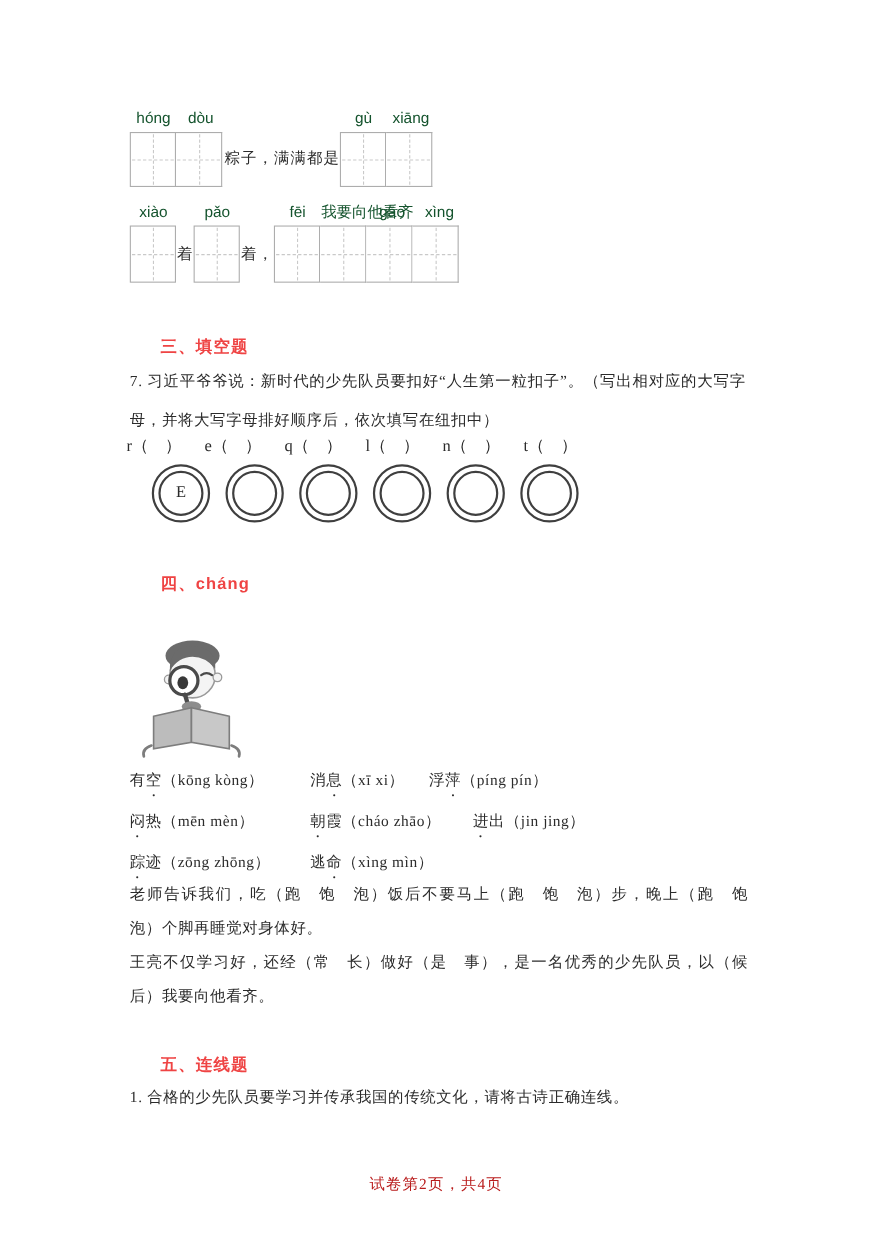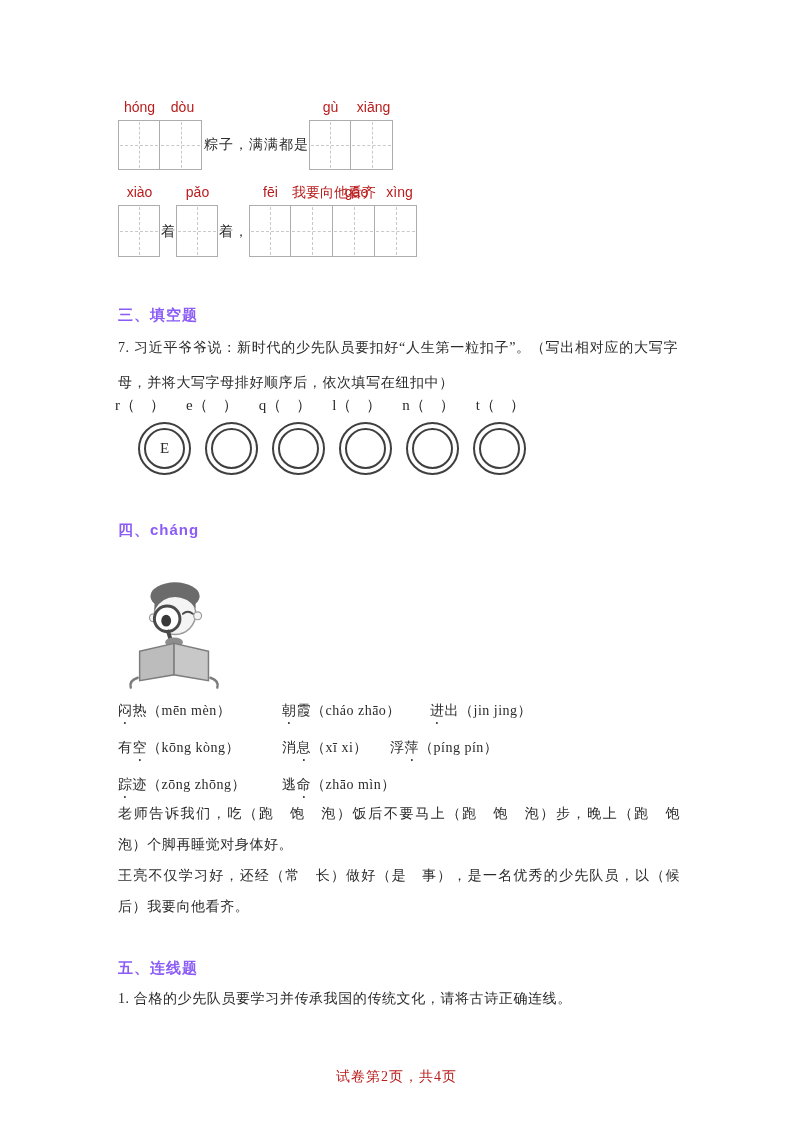--- a/index.html
+++ b/index.html
@@ -8,41 +8,41 @@
     font-family:"Liberation Serif",serif;color:#2b2b2b;overflow:hidden;
   }
   .abs{position:absolute;}
 
   
   .write-row{display:flex;align-items:flex-end;}
   .grid-group{display:flex;flex-direction:column;}
   .pinyin-row{display:flex;height:21px;}
   .pinyin-row span{
     width:43px;text-align:center;font-family:"Liberation Sans",sans-serif;
-    font-size:14px;color:#b91c1c;white-space:nowrap;
+    font-size:14px;color:#14532d;white-space:nowrap;
   }
   .cells{display:flex;}
   .cell{
     width:42px;height:50px;border:1px solid #adadad;position:relative;
     background:#fff;box-sizing:border-box;
   }
   .cell + .cell{border-left:none;}
   .cell::before{
     content:"";position:absolute;left:50%;top:1px;bottom:1px;
     border-left:1px dashed #c9c9c9;
   }
   .cell::after{
     content:"";position:absolute;top:50%;left:1px;right:1px;
     border-top:1px dashed #c9c9c9;
   }
   .row2 .cell{height:52px;}
   .inline-text{font-size:14px;letter-spacing:1px;margin-bottom:14px;line-height:22px;white-space:nowrap;}
 
   
-  .sec-heading{font-family:"Liberation Sans",sans-serif;font-weight:bold;font-size:15px;color:#8b5cf6;letter-spacing:1px;}
+  .sec-heading{font-family:"Liberation Sans",sans-serif;font-weight:bold;font-size:15px;color:#ef4444;letter-spacing:1px;margin-left:28px;}
   .para{font-size:14px;line-height:35px;letter-spacing:0.6px;text-align:justify;}
   .para.tight{line-height:31px;}
 
   
   .letters-row{display:flex;gap:21px;font-size:15px;}
   .letter-item .lt{font-style:normal;}
   .buttons-row{display:flex;gap:14px;}
   .button-circle{
     width:53px;height:53px;border:2px solid #3f3f3f;border-radius:50%;
     position:relative;box-sizing:border-box;background:#fff;
@@ -179,32 +179,32 @@
       <ellipse cx="57" cy="67" rx="9" ry="5" fill="#8d8d8d"></ellipse>
       <path d="M22,76 L57,68 L57,100 L22,106 Z" fill="#bcbcbc" stroke="#7d7d7d" stroke-width="1.5"></path>
       <path d="M92,76 L57,68 L57,100 L92,106 Z" fill="#c8c8c8" stroke="#7d7d7d" stroke-width="1.5"></path>
       <path d="M20,103 q-9,3 -7,10" fill="none" stroke="#7d7d7d" stroke-width="2.5" stroke-linecap="round"></path>
       <path d="M94,103 q9,3 7,10" fill="none" stroke="#7d7d7d" stroke-width="2.5" stroke-linecap="round"></path>
     </svg>
   </div>
 
   <div class="abs match-rows" style="left:118px;top:700px;">
     <div class="match-row">
+      <span class="match-item" style="flex:0 0 164px;"><span>有</span><span class="dotchar">空</span><span></span><span>（kōng kòng）</span></span>
+      <span class="match-item" style="flex:0 0 108px;"><span>消</span><span class="dotchar">息</span><span></span><span>（xī xi）</span></span>
+      <span class="match-item"><span>浮</span><span class="dotchar">萍</span><span></span><span>（píng pín）</span></span>
+    </div>
+    <div class="match-row">
       <span class="match-item" style="flex:0 0 164px;"><span></span><span class="dotchar">闷</span><span>热</span><span>（mēn mèn）</span></span>
       <span class="match-item" style="flex:0 0 148px;"><span></span><span class="dotchar">朝</span><span>霞</span><span>（cháo zhāo）</span></span>
       <span class="match-item"><span></span><span class="dotchar">进</span><span>出</span><span>（jin jing）</span></span>
     </div>
     <div class="match-row">
-      <span class="match-item" style="flex:0 0 164px;"><span>有</span><span class="dotchar">空</span><span></span><span>（kōng kòng）</span></span>
-      <span class="match-item" style="flex:0 0 108px;"><span>消</span><span class="dotchar">息</span><span></span><span>（xī xi）</span></span>
-      <span class="match-item"><span>浮</span><span class="dotchar">萍</span><span></span><span>（píng pín）</span></span>
-    </div>
-    <div class="match-row">
       <span class="match-item" style="flex:0 0 164px;"><span></span><span class="dotchar">踪</span><span>迹</span><span>（zōng zhōng）</span></span>
-      <span class="match-item"><span>逃</span><span class="dotchar">命</span><span></span><span>（zhāo mìn）</span></span>
+      <span class="match-item"><span>逃</span><span class="dotchar">命</span><span></span><span>（xìng mìn）</span></span>
     </div>
   </div>
 
   <div class="abs para tight" style="left:118px;top:798px;width:562px;">老师告诉我们，吃（跑　饱　泡）饭后不要马上（跑　饱　泡）步，晚上（跑　饱　泡）个脚再睡觉对身体好。</div>
   <div class="abs para tight" style="left:118px;top:860px;width:562px;">王亮不仅学习好，还经（常　长）做好（是　事），是一名优秀的少先队员，以（候　后）我要向他看齐。</div>
 
   <div class="abs sec-heading" style="left:118px;top:959px;">五、连线题</div>
   <div class="abs para tight" style="left:118px;top:983px;width:560px;">1. 合格的少先队员要学习并传承我国的传统文化，请将古诗正确连线。</div>
 
   <div class="abs footer" style="left:0;right:0;top:1068px;">试卷第2页，共4页</div>

